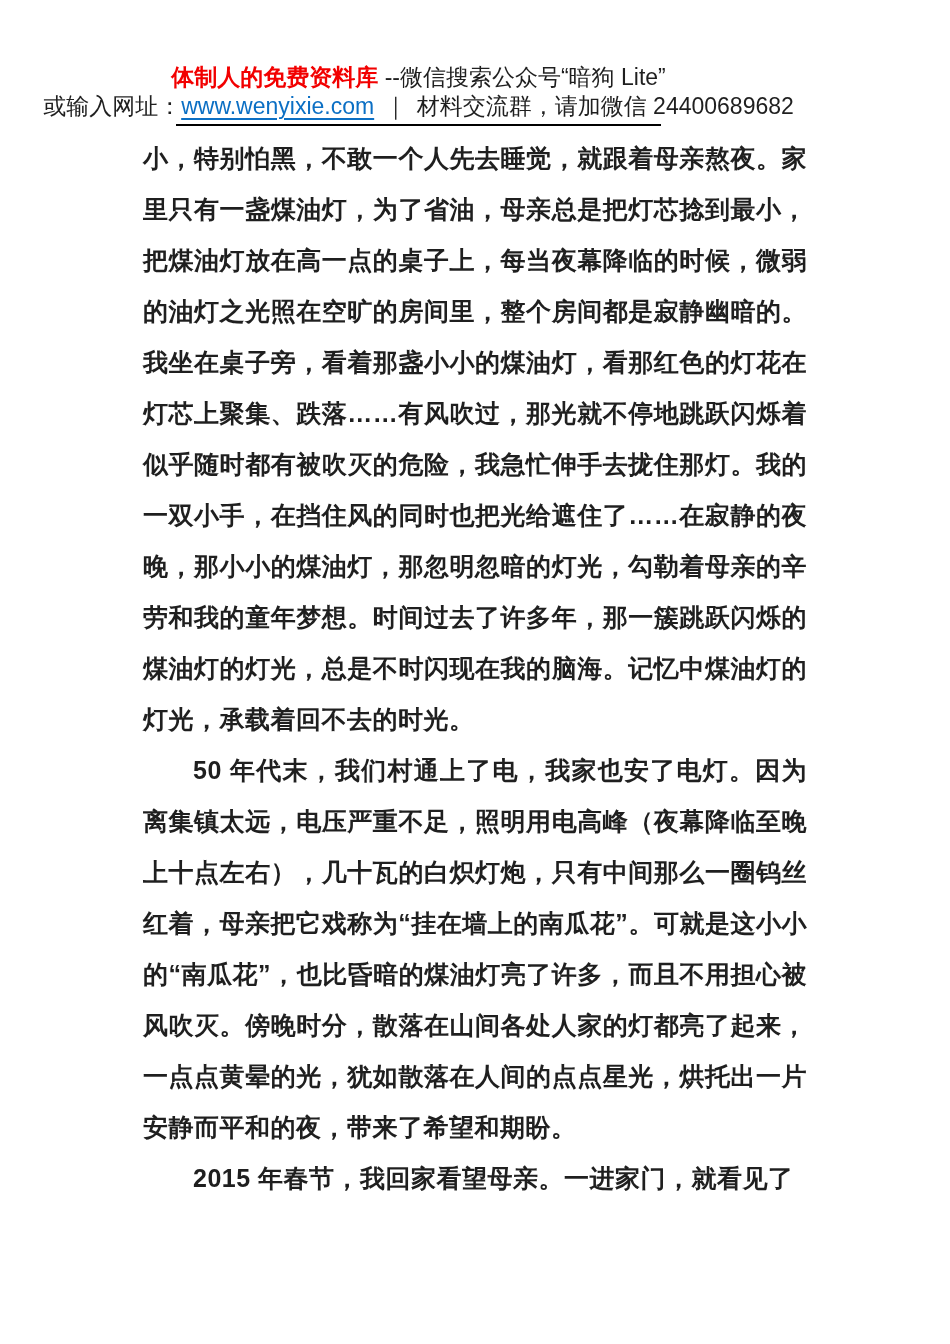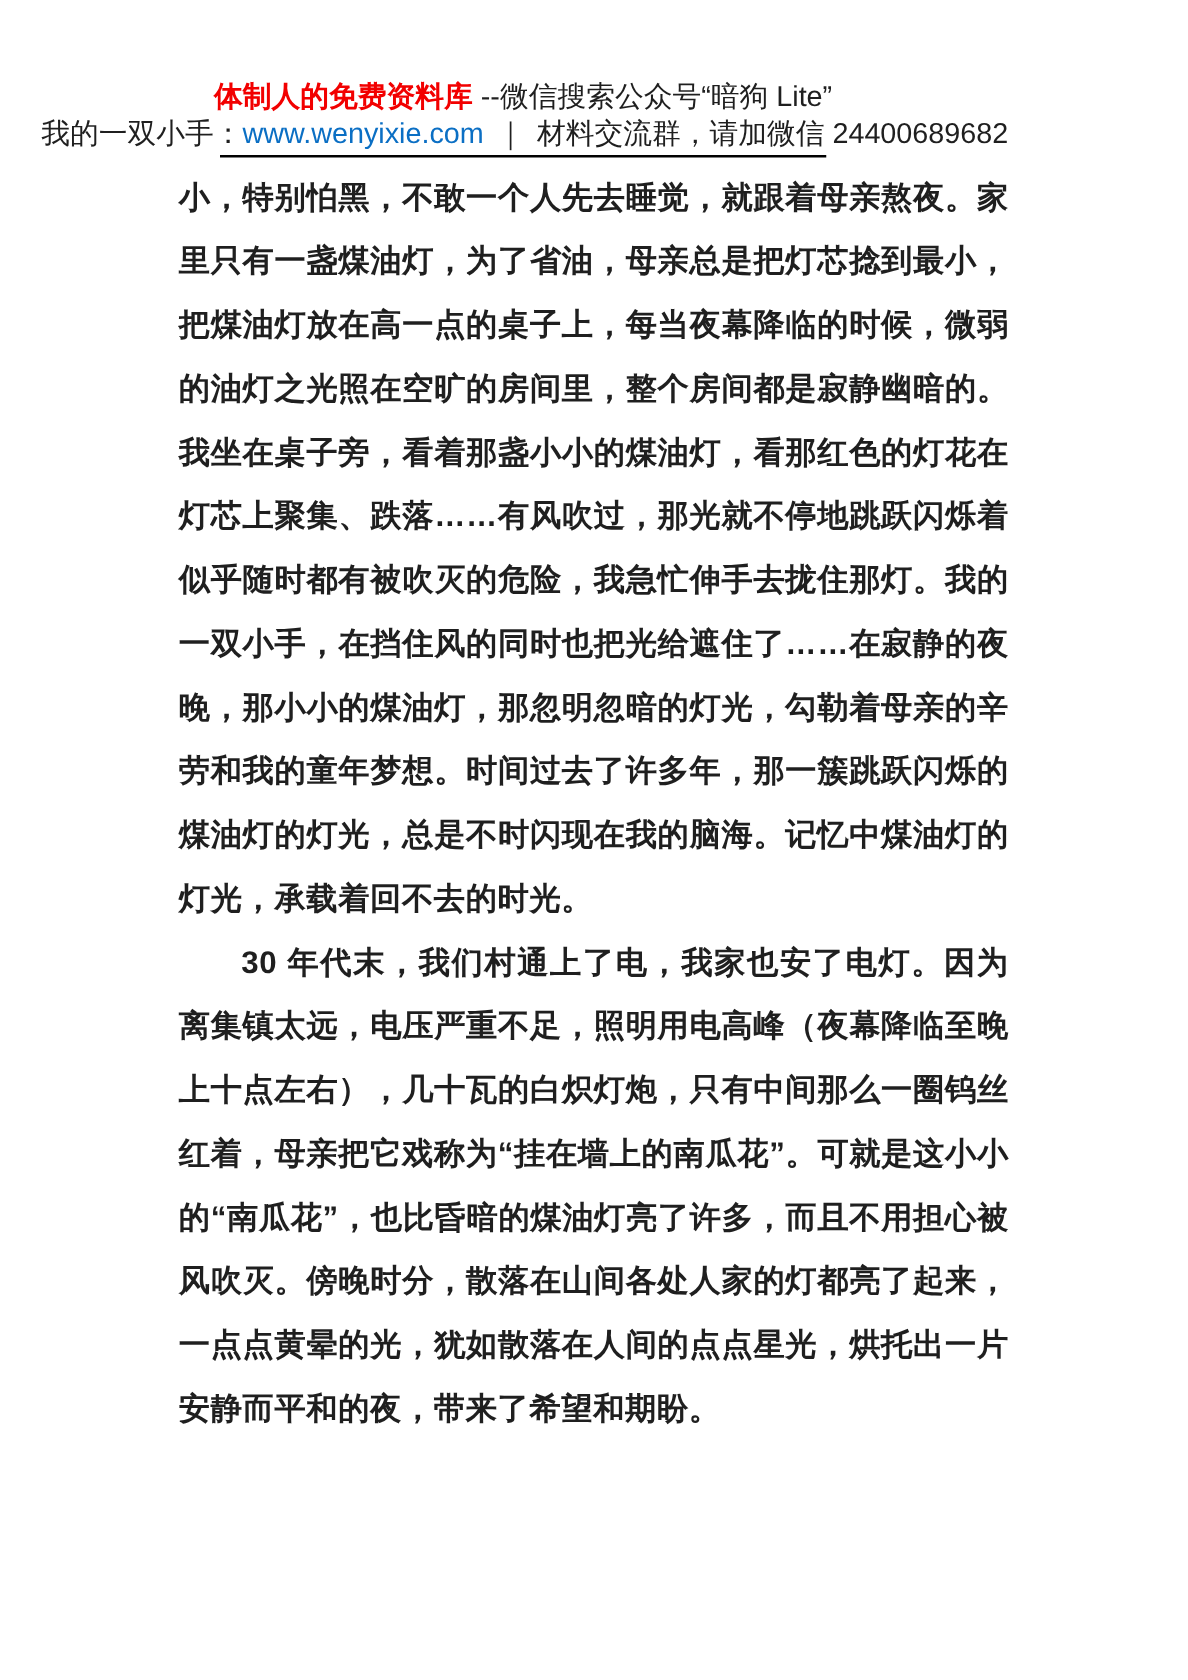--- a/index.html
+++ b/index.html
@@ -42,20 +42,21 @@
   }
   .brand-suffix { font-weight: normal; }
   .header-line2 {
     font-size: 23px;
     line-height: 27px;
     margin-top: 2px;
     white-space: nowrap;
   }
   .link {
     color: var(--link-blue);
+    text-decoration: underline;
     text-underline-offset: 4px;
     cursor: pointer;
   }
   .sep {
     margin: 0 10px;
     font-weight: 300;
   }
   .rule {
     margin: 4px 143px 0 143px;
     border-top: 2px solid var(--rule);
@@ -79,23 +80,24 @@
 </head>
 <body>
 
 <div class="page">
 
   <div class="header">
     <div class="header-line1">
       <span class="brand">体制人的免费资料库</span><span class="brand-suffix"> --微信搜索公众号“暗狗 Lite”</span>
     </div>
     <div class="header-line2">
-      <span>我的一双小手：</span><a class="link">www.wenyixie.com</a><span class="sep">｜</span><span>材料交流群，请加微信 24400689682</span>
+      <span>或输入网址：</span><a class="link">www.wenyixie.com</a><span class="sep">｜</span><span>材料交流群，请加微信 24400689682</span>
     </div>
     <div class="rule"></div>
   </div>
 
   <div class="doc-body">
       <p class="para">小，特别怕黑，不敢一个人先去睡觉，就跟着母亲熬夜。家里只有一盏煤油灯，为了省油，母亲总是把灯芯捻到最小，把煤油灯放在高一点的桌子上，每当夜幕降临的时候，微弱的油灯之光照在空旷的房间里，整个房间都是寂静幽暗的。我坐在桌子旁，看着那盏小小的煤油灯，看那红色的灯花在灯芯上聚集、跌落……有风吹过，那光就不停地跳跃闪烁着似乎随时都有被吹灭的危险，我急忙伸手去拢住那灯。我的一双小手，在挡住风的同时也把光给遮住了……在寂静的夜晚，那小小的煤油灯，那忽明忽暗的灯光，勾勒着母亲的辛劳和我的童年梦想。时间过去了许多年，那一簇跳跃闪烁的煤油灯的灯光，总是不时闪现在我的脑海。记忆中煤油灯的灯光，承载着回不去的时光。</p>
-      <p class="para indent">30 年代末，我们村通上了电，我家也安了电灯。因为离集镇太远，电压严重不足，照明用电高峰（夜幕降临至晚上十点左右），几十瓦的白炽灯炮，只有中间那么一圈钨丝红着，母亲把它戏称为“挂在墙上的南瓜花”。可就是这小小的“南瓜花”，也比昏暗的煤油灯亮了许多，而且不用担心被风吹灭。傍晚时分，散落在山间各处人家的灯都亮了起来，一点点黄晕的光，犹如散落在人间的点点星光，烘托出一片安静而平和的夜，带来了希望和期盼。</p>
+      <p class="para indent">50 年代末，我们村通上了电，我家也安了电灯。因为离集镇太远，电压严重不足，照明用电高峰（夜幕降临至晚上十点左右），几十瓦的白炽灯炮，只有中间那么一圈钨丝红着，母亲把它戏称为“挂在墙上的南瓜花”。可就是这小小的“南瓜花”，也比昏暗的煤油灯亮了许多，而且不用担心被风吹灭。傍晚时分，散落在山间各处人家的灯都亮了起来，一点点黄晕的光，犹如散落在人间的点点星光，烘托出一片安静而平和的夜，带来了希望和期盼。</p>
+      <p class="para indent">2015 年春节，我回家看望母亲。一进家门，就看见了</p>
     </div>
 
 </div>
 
 </body></html>

